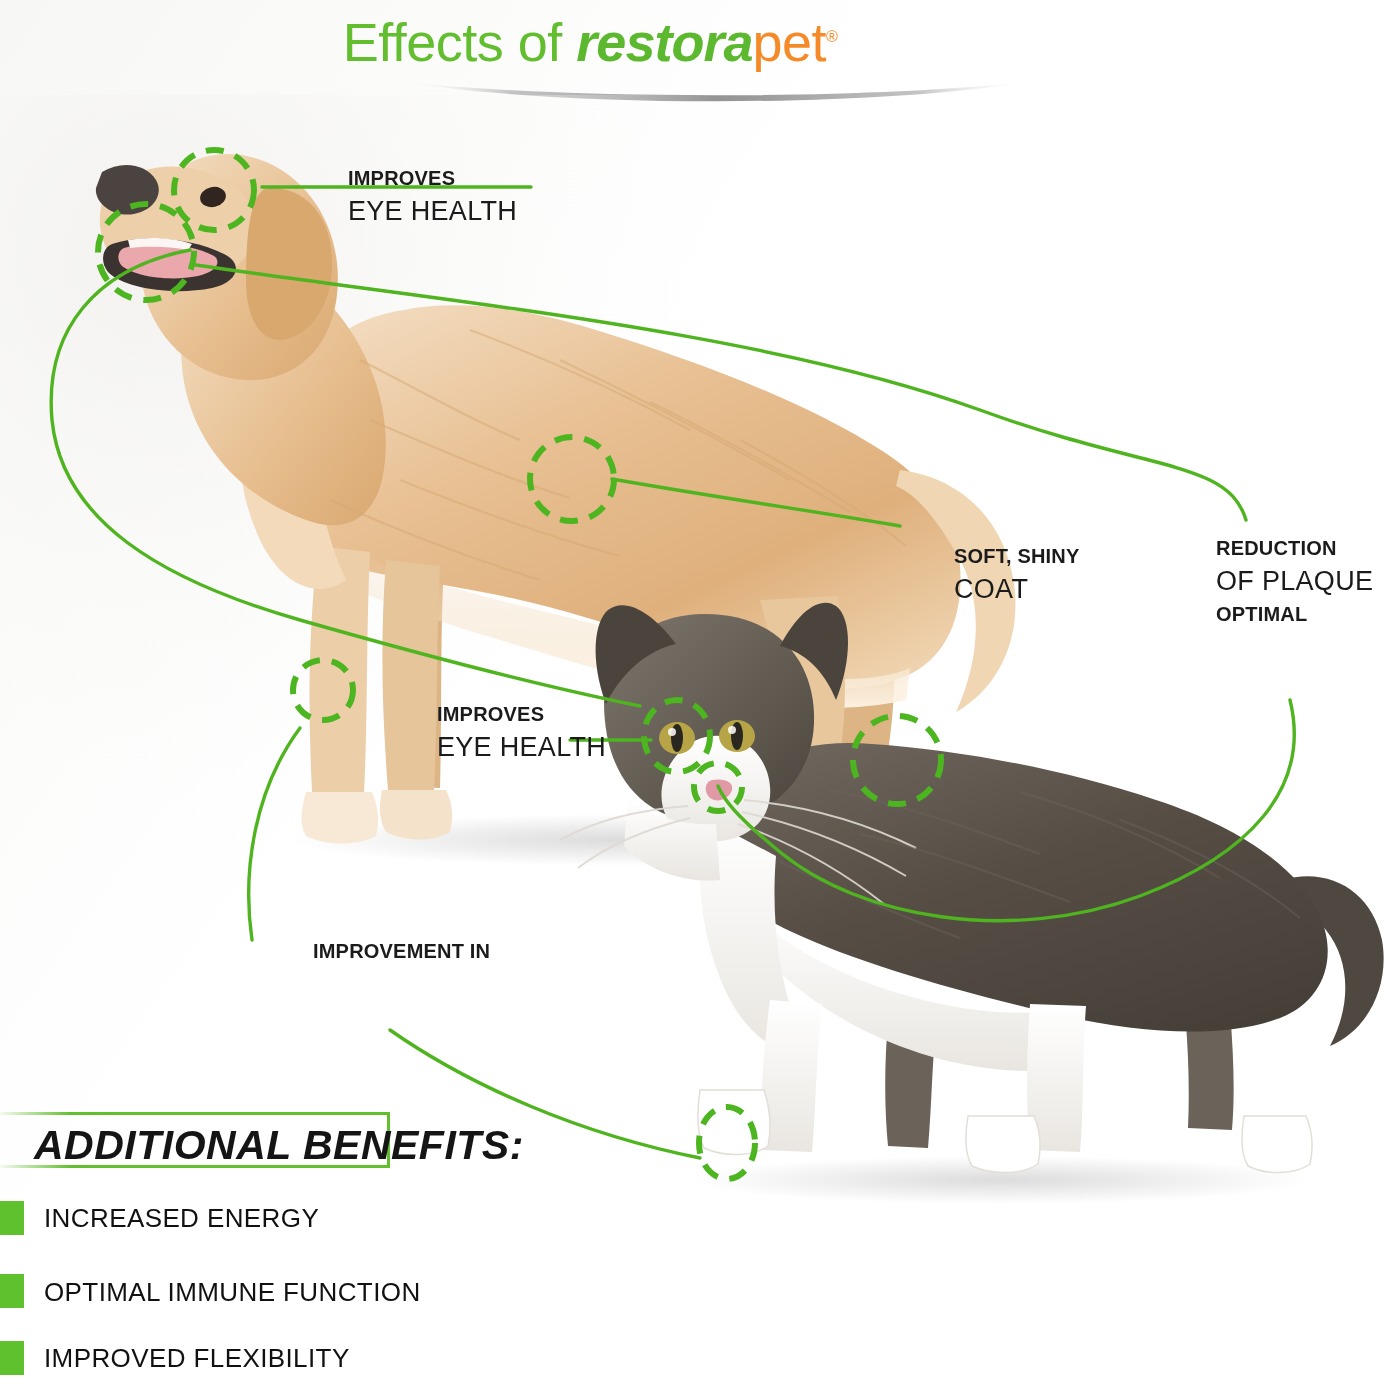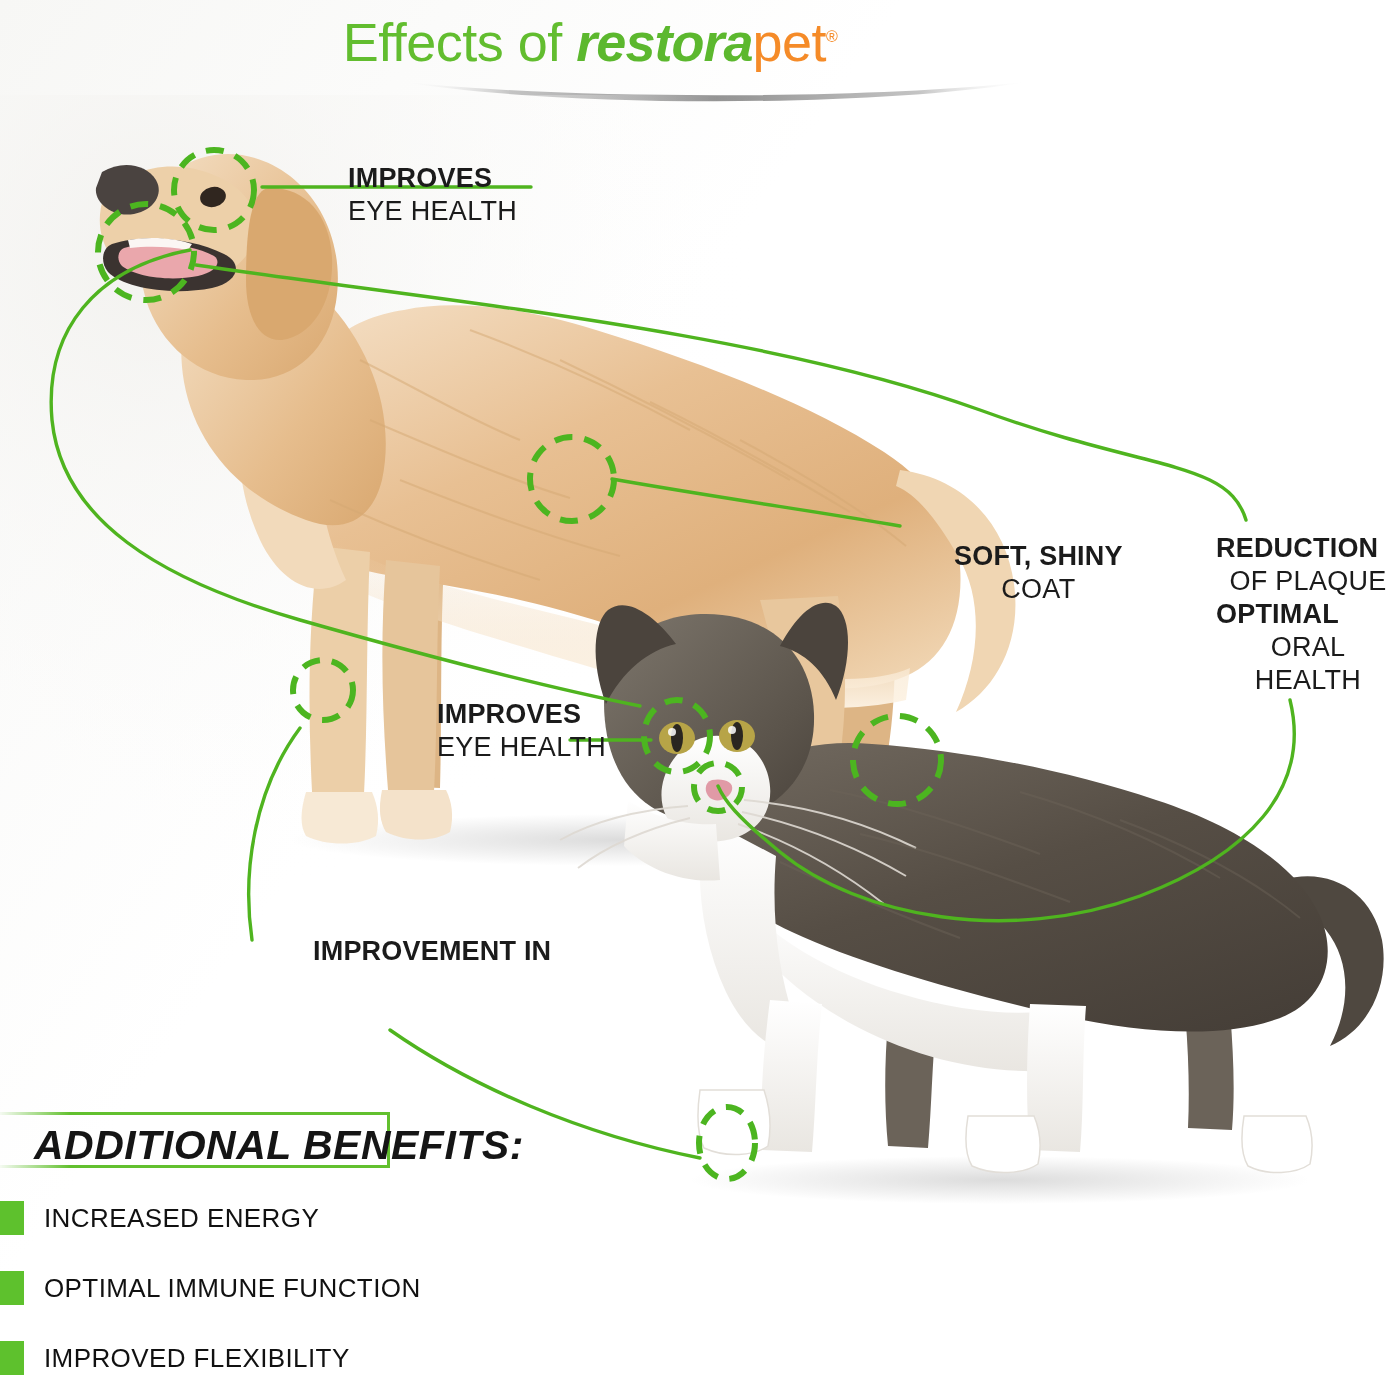--- a/index.html
+++ b/index.html
@@ -19,42 +19,42 @@
   .t-restora{color:#5cb82e;font-weight:700;font-style:italic;letter-spacing:-1px;}
   .t-pet{color:#f58b28;font-weight:400;}
   .t-reg{color:#f58b28;font-size:16px;vertical-align:super;}
   #title-swoosh{position:absolute;left:395px;top:78px;width:640px;height:34px;}
 
   
   #art{position:absolute;left:0;top:0;width:1400px;height:1400px;}
 
   
   .callout{position:absolute;color:#1b1b1b;}
-  .co-strong{font-weight:700;font-size:27px;line-height:33px;letter-spacing:0.2px;}
-  .co-light{font-weight:400;font-size:27px;line-height:33px;letter-spacing:0.3px;text-align:center;}
+  .co-strong{font-weight:700;font-size:20px;line-height:33px;letter-spacing:0.2px;}
+  .co-light{font-weight:400;font-size:27px;line-height:33px;letter-spacing:0.3px;}
 
   #co-dog-eye{left:348px;top:162px;}
   #co-coat{left:912px;top:540px;margin-left:42px;}
   #co-oral{left:1216px;top:532px;}
   #co-cat-eye{left:437px;top:698px;}
   #co-joint{left:277px;top:935px;margin-left:36px;}
 
   
   #benefits{position:absolute;left:0px;top:1112px;width:640px;}
   #ab-box{position:relative;width:390px;height:56px;box-sizing:border-box;
     border:3px solid #62c02e;border-left:0;
     -webkit-mask-image:linear-gradient(to right,rgba(0,0,0,0.06) 0px,rgba(0,0,0,1) 70px,rgba(0,0,0,1) 100%);
     mask-image:linear-gradient(to right,rgba(0,0,0,0.06) 0px,rgba(0,0,0,1) 70px,rgba(0,0,0,1) 100%);}
   #ab-label{position:absolute;left:34px;top:1122px;font-weight:700;font-style:italic;
     font-size:41px;letter-spacing:0.5px;color:#151515;}
   .benefit-row{position:absolute;left:0px;height:40px;display:flex;align-items:center;}
   .bullet{width:24px;height:34px;background:#5ec12d;margin-right:20px;flex:0 0 auto;}
   .benefit-text{font-size:26px;font-weight:400;color:#111;letter-spacing:0.4px;white-space:nowrap;}
   #b0{top:1198px;}
-  #b1{top:1268px;}
+  #b1{top:1268px;align-items:flex-end;}
   #b2{top:1338px;justify-content:flex-end;}
 </style>
 </head>
 <body>
 
 <div id="stage">
 
   <div id="title-bar">
     <div id="title-text"><span class="t-eff">Effects of </span><span class="t-restora">restora</span><span class="t-pet">pet</span><span class="t-reg">®</span></div>
   </div>
@@ -270,21 +270,20 @@
 
   <div class="callout" id="co-coat">
     <div class="co-strong">SOFT, SHINY</div>
     <div class="co-light">COAT</div>
   </div>
 
   <div class="callout" id="co-oral">
     <div class="co-strong">REDUCTION</div>
     <div class="co-light">OF PLAQUE</div>
     <div class="co-strong">OPTIMAL</div>
-    <div class="co-light">ORAL HEALTH</div>
   </div>
 
   <div class="callout" id="co-cat-eye">
     <div class="co-strong">IMPROVES</div>
     <div class="co-light">EYE HEALTH</div>
   </div>
 
   <div class="callout" id="co-joint">
     <div class="co-strong">IMPROVEMENT IN</div>
   </div>

